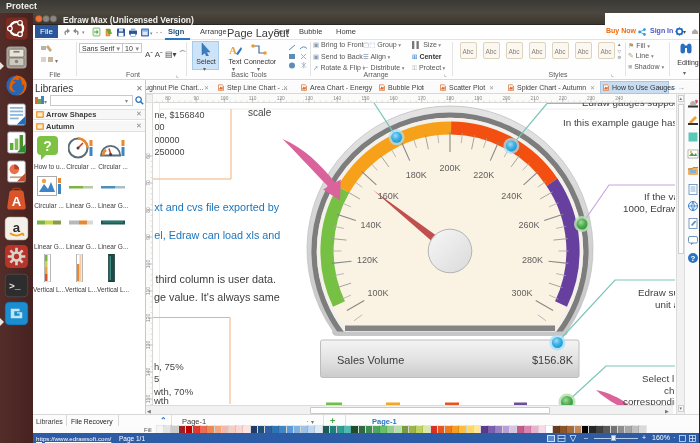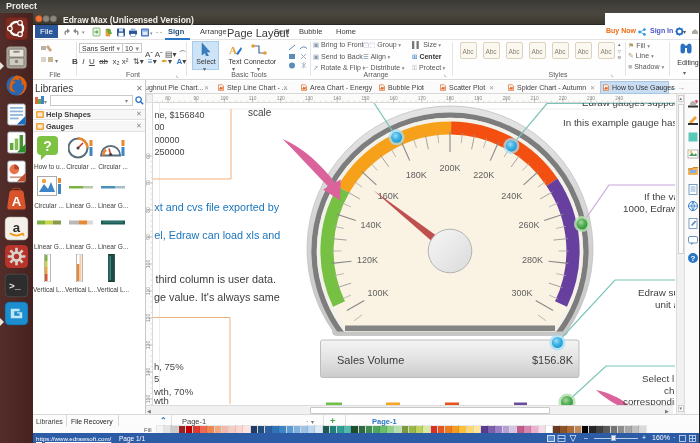--- a/index.html
+++ b/index.html
@@ -173,21 +173,20 @@
         <path d="M9 2 l4 5 l-2 2 l-4 -5 Z" fill="#c8a87e"></path>
 <path d="M2 14 l5 0 l0 5 l-5 0 Z" fill="#d9d4c9"></path>
         <path d="M9 14 l5 0 l0 5 l-5 0 Z" fill="#c8b794"></path>
       </g>
 <text x="16" y="20" font-size="6" fill="#777">▾</text>
 </svg>
 <div class="a" style="left:12px;top:31px;width:20px;text-align:center">File</div>
     <div class="a" style="left:46px;top:3px;width:44px;height:10px;border:1px solid #c6c6c6;background:#fff;font-size:7px;color:#333;padding:1px 2px">Sans Serif<span style="float:right;color:#888">▾</span></div>
 <div class="a" style="left:89px;top:3px;width:20px;height:10px;border:1px solid #c6c6c6;background:#fff;font-size:7px;color:#333;padding:1px 2px">10<span style="float:right;color:#888">▾</span></div>
 <div class="a" style="left:112px;top:9px;font-size:8px;color:#444">Aˆ Aˇ ▤▾ ⌒</div>
-<div class="a" style="left:39px;top:17px;font-size:8px;color:#444;width:150px"><b>B</b>&nbsp; <i>I</i>&nbsp; <u>U</u>&nbsp; <s>ab</s> &nbsp;x₂ x² &nbsp;⇅▾ &nbsp;<span style="color:#2b76c4">≡</span>▾ &nbsp;<span style="color:#d8a02a">✒</span>▾ &nbsp;<span style="color:#2b76c4;font-weight:bold">A</span>▾</div>
 <div class="a" style="left:85px;top:31px;width:30px;text-align:center">Font</div>
 <div class="a" style="left:143px;top:31px;font-size:6px;color:#888">⌞</div>
     <div class="a" style="left:159px;top:1px;width:27px;height:29px;background:#cde3f7;border:1px solid #a8cbe8"></div>
 <svg class="a" style="left:167px;top:3px" width="12" height="13">
       <path d="M2 0 L10 9 L6.5 9 L8.5 13 L6.5 13.5 L5 9.8 L2 12 Z" fill="#3a7ebf" stroke="#2b6aa6" stroke-width="0.5"></path>
     </svg>
 <div class="a" style="left:159px;top:18px;width:28px;text-align:center;font-size:7px;color:#333">Select</div>
 <svg class="a" style="left:195px;top:3px" width="14" height="13">
       <text x="1" y="11" font-size="11" font-weight="bold" fill="#e8a33d" font-family="Liberation Serif">A</text>
       <path d="M8 11 L13 4 L14 6 L10 12 Z" fill="#2b76c4"></path>
@@ -620,28 +619,28 @@
 <div class="a" style="left:92px;top:17px;font-size:6px;color:#888">▾</div>
 <svg class="a" style="left:102px;top:16px" width="9" height="9">
       <circle cx="3.6" cy="3.6" r="2.7" fill="none" stroke="#2b76c4" stroke-width="1.3"></circle>
       <line x1="5.6" y1="5.6" x2="8.2" y2="8.2" stroke="#2b76c4" stroke-width="1.5"></line>
     </svg>
 <div class="a" style="left:0;top:28.5px;width:112px;height:11px;background:#f7f7f7;border-top:1px solid #e2e2e2;border-bottom:1px solid #e2e2e2"></div>
 <svg class="a" style="left:3px;top:30.5px" width="8" height="8">
       <rect x="0" y="0" width="8" height="7" rx="1" fill="#f0a23c"></rect>
       <rect x="1.5" y="1.5" width="5" height="4" fill="#fde9c8"></rect>
     </svg>
-<div class="a" style="left:13px;top:29.5px;font-size:7.5px;font-weight:bold;color:#3c3c3c">Help Shapes</div>
+<div class="a" style="left:13px;top:29.5px;font-size:7.5px;font-weight:bold;color:#3c3c3c">Arrow Shapes</div>
 <div class="a" style="left:103px;top:30px;font-size:7px;color:#888">✕</div>
 <div class="a" style="left:0;top:40.5px;width:112px;height:11px;background:#f7f7f7;border-bottom:1px solid #e2e2e2"></div>
 <svg class="a" style="left:3px;top:42.5px" width="8" height="8">
       <rect x="0" y="0" width="8" height="7" rx="1" fill="#f0a23c"></rect>
       <rect x="1.5" y="1.5" width="5" height="4" fill="#fde9c8"></rect>
     </svg>
-<div class="a" style="left:13px;top:41.5px;font-size:7.5px;font-weight:bold;color:#3c3c3c">Gauges</div>
+<div class="a" style="left:13px;top:41.5px;font-size:7.5px;font-weight:bold;color:#3c3c3c">Autumn</div>
 <div class="a" style="left:103px;top:42px;font-size:7px;color:#888">✕</div>
 <svg class="a" style="left:4px;top:56px" width="21" height="24">
 <rect x="0" y="0" width="21" height="19" rx="4" fill="#7dc243"></rect>
 <path d="M4 18 L4 24 L10 18 Z" fill="#7dc243"></path>
 <text x="10.5" y="15" font-size="14" font-weight="bold" fill="#fff" text-anchor="middle" font-family="Liberation Sans">?</text>
 </svg>
     <svg class="a" style="left:35px;top:57px" width="25" height="22">
 <circle cx="10" cy="11" r="9.5" fill="#fff" stroke="#5b6d78" stroke-width="2"></circle>
 <path d="M10 1.5 A9.5 9.5 0 0 1 19.5 11" fill="none" stroke="#e8882f" stroke-width="2.5"></path>
 <line x1="10" y1="11" x2="15" y2="6" stroke="#cc3a2a" stroke-width="1.6"></line>

